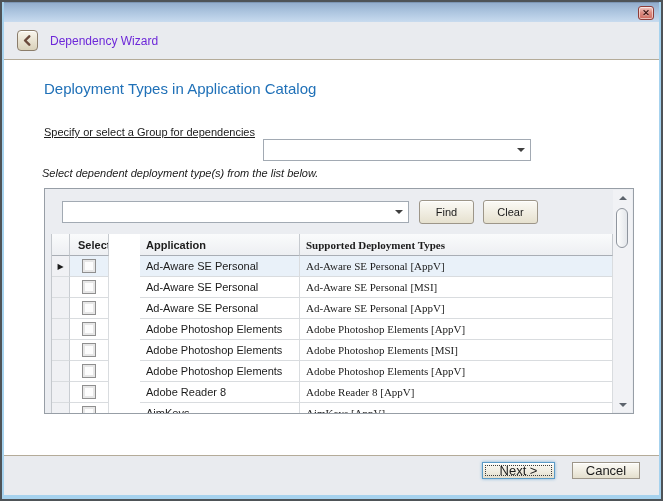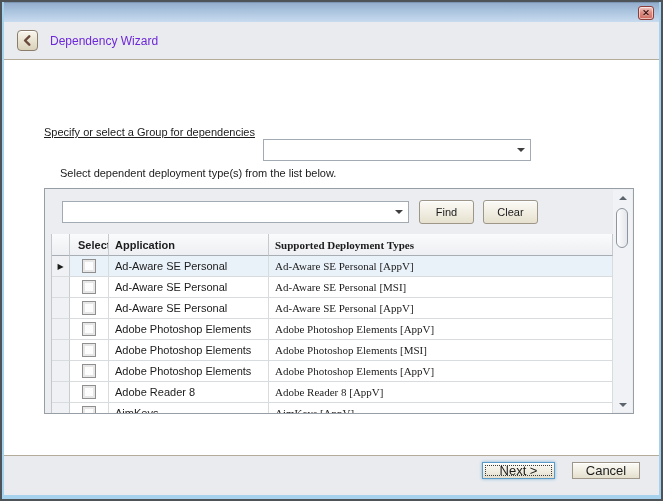--- a/index.html
+++ b/index.html
@@ -73,21 +73,21 @@
   .combo .combo-value { flex: 1; padding-left: 5px; font-size: 11px; color: #1b1b1b; overflow: hidden; white-space: nowrap; }
   .combo .combo-arrow-btn {
     width: 18px; height: 100%;
     display: flex; align-items: center; justify-content: center;
     cursor: default;
   }
   .tri-down { width: 0; height: 0; border-left: 4px solid transparent; border-right: 4px solid transparent; border-top: 4px solid #3f3f3f; }
   .tri-up   { width: 0; height: 0; border-left: 4px solid transparent; border-right: 4px solid transparent; border-bottom: 4px solid #5d646d; }
   .tri-down-sb { width: 0; height: 0; border-left: 4px solid transparent; border-right: 4px solid transparent; border-top: 4px solid #5d646d; }
   #group-combo { left: 261px; top: 137px; width: 268px; }
-  .list-label { position: absolute; left: 58px; top: 165px; font-size: 11px; color: #1b1b1b; }
+  .list-label { position: absolute; left: 40px; top: 165px; font-size: 11px; color: #1b1b1b; font-style: italic; }
   
   .panel {
     position: absolute; left: 42px; top: 186px;
     width: 590px; height: 226px;
     background: #ebedf1;
     border: 1px solid #979ea6;
     overflow: hidden;
   }
   #search-combo { left: 17px; top: 12px; width: 347px; }
   .panel-btn {
@@ -113,21 +113,21 @@
   }
   .header .cell {
     font-weight: bold;
     background: linear-gradient(#fafbfc, #edeff2);
     border-right: 1px solid #c6cacf; border-bottom: 1px solid #a9aeb5;
   }
   .c-marker { width: 18px; background: #f0f1f4; border-right: 1px solid #c9cdd2; justify-content: center; }
   .header .c-marker { background: linear-gradient(#fafbfc, #edeff2); }
   .c-select { width: 39px; justify-content: center; }
   .header .c-select { justify-content: flex-start; padding-left: 8px; }
-  .c-app { width: 160px; padding-left: 6px; }
+  .c-app { width: 160px; padding-left: 6px; margin-left: 31px; }
   .c-type { flex: 1; padding-left: 6px; font-family: Liberation Serif, serif; }
   .marker-glyph { font-size: 8px; color: #1a1a1a; }
   .t-row.current .c-select, .t-row.current .c-app, .t-row.current .c-type { background: #e9f1f9; }
   .checkbox {
     width: 14px; height: 14px;
     border: 1px solid #8f8f8f;
     background: #fdfdfd;
     box-shadow: inset 0 0 0 2px #e7e7e7;
     cursor: default;
   }
@@ -183,20 +183,21 @@
     <div class="back-btn">
       <span>
         <svg width="11" height="11" viewBox="0 0 10 10">
             <path d="M6.6 1.2 L2.8 5 L6.6 8.8" stroke="#6b4a3c" stroke-width="2.2" fill="none" stroke-linecap="round" stroke-linejoin="round"></path>
           </svg>
       </span>
     </div>
     <span class="wizard-title">Dependency Wizard</span>
   </div>
 
+  <div class="heading">Deployment Types in Application Catalog</div>
 
   <div class="group-row">Specify or select a Group for dependencies</div>
   <div class="combo" id="group-combo">
     <span class="combo-value"></span>
     <span class="combo-arrow-btn">
       <span class="tri-down"></span>
     </span>
   </div>
 
   <div class="list-label">Select dependent deployment type(s) from the list below.</div>

